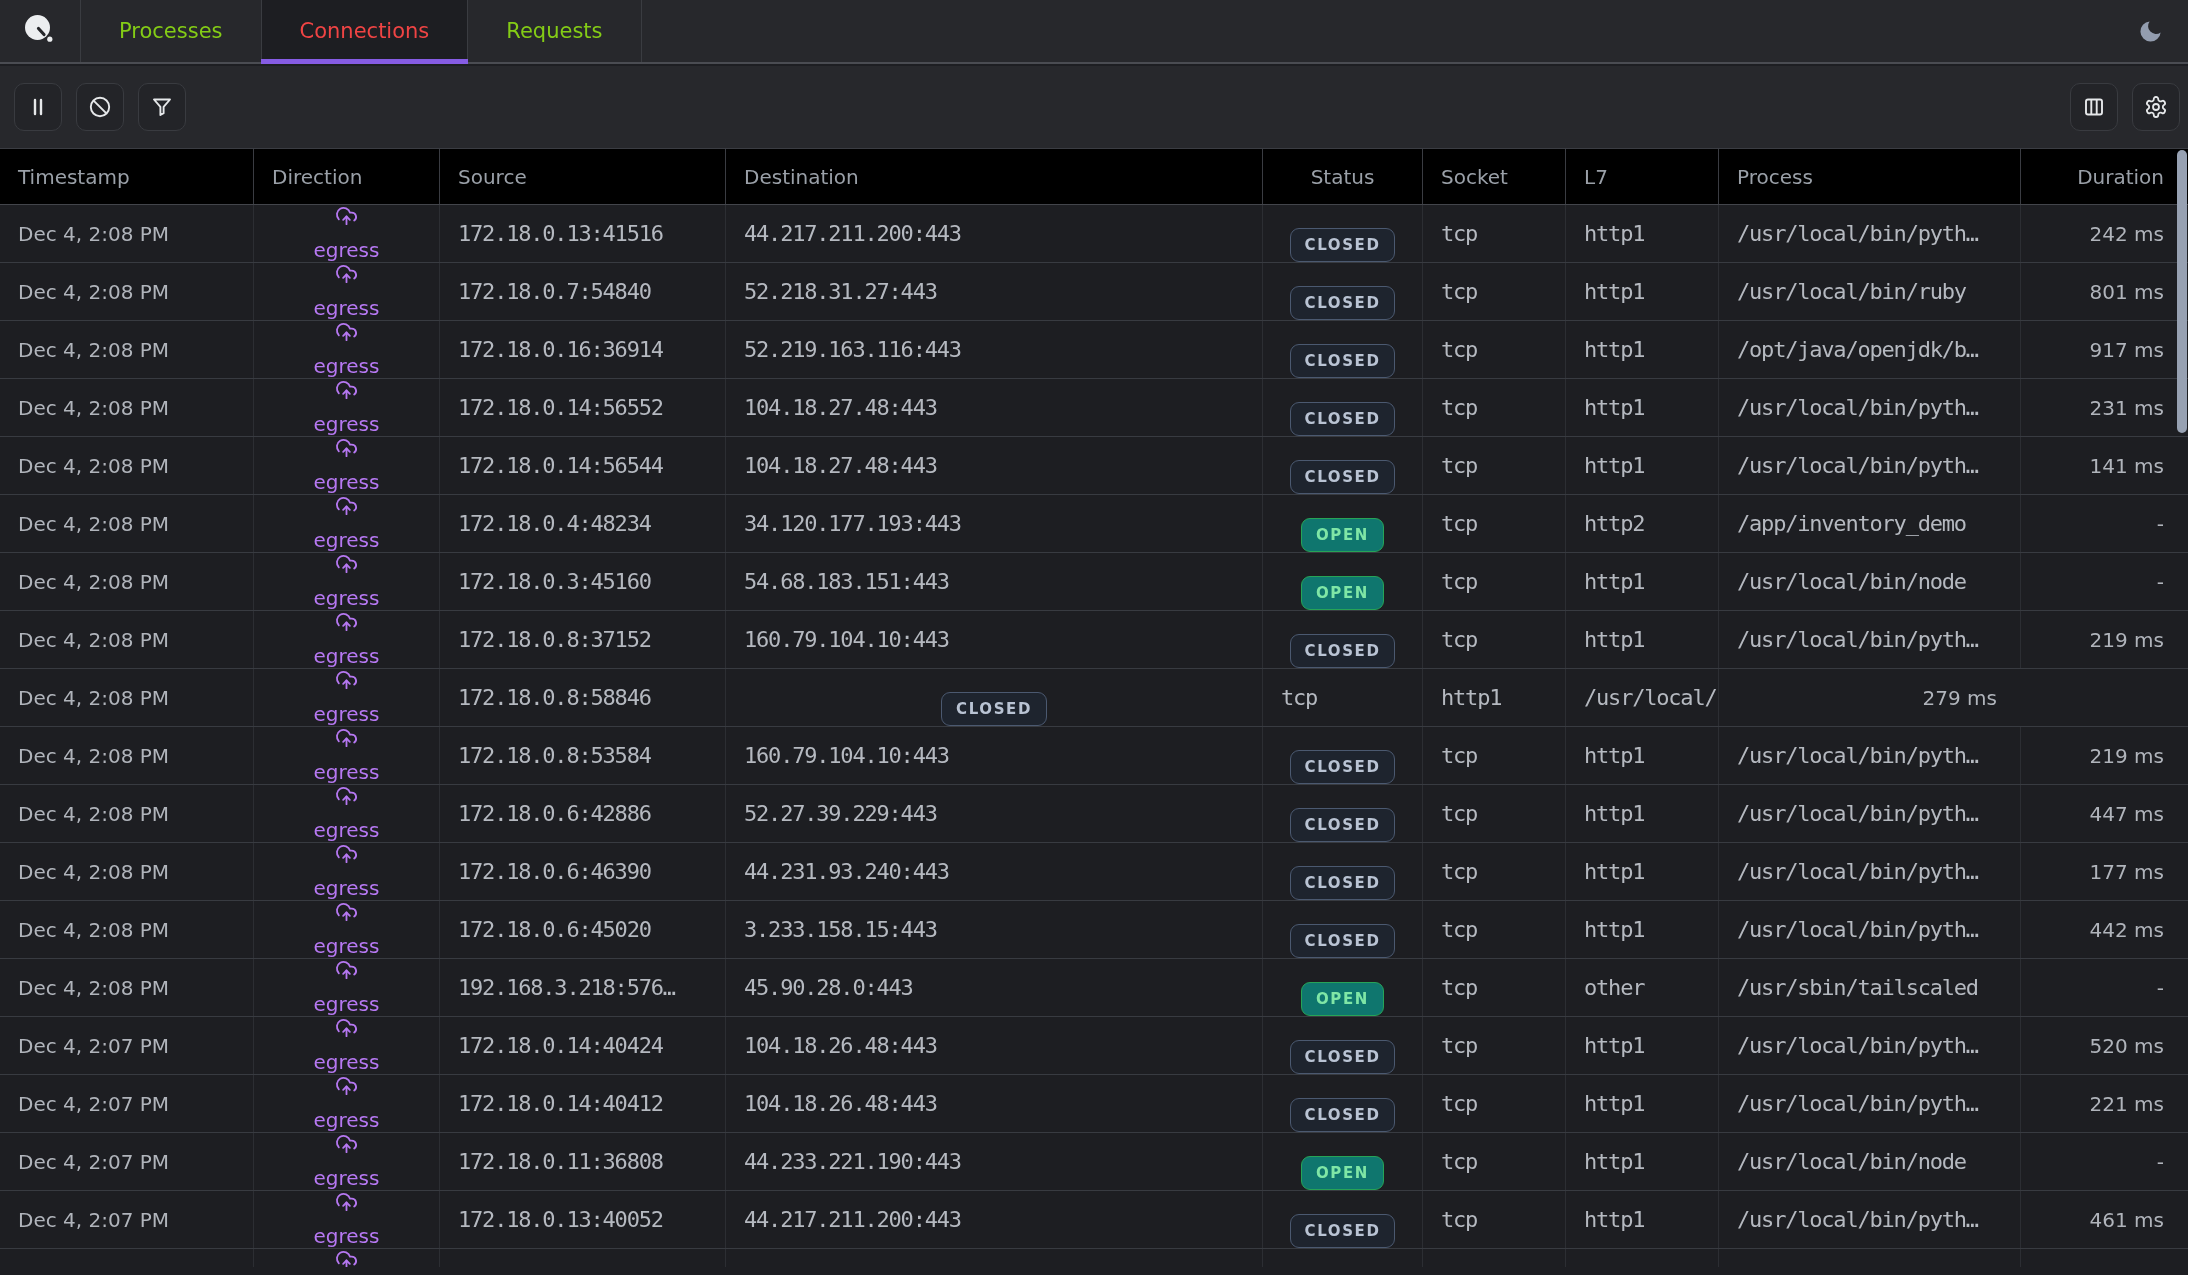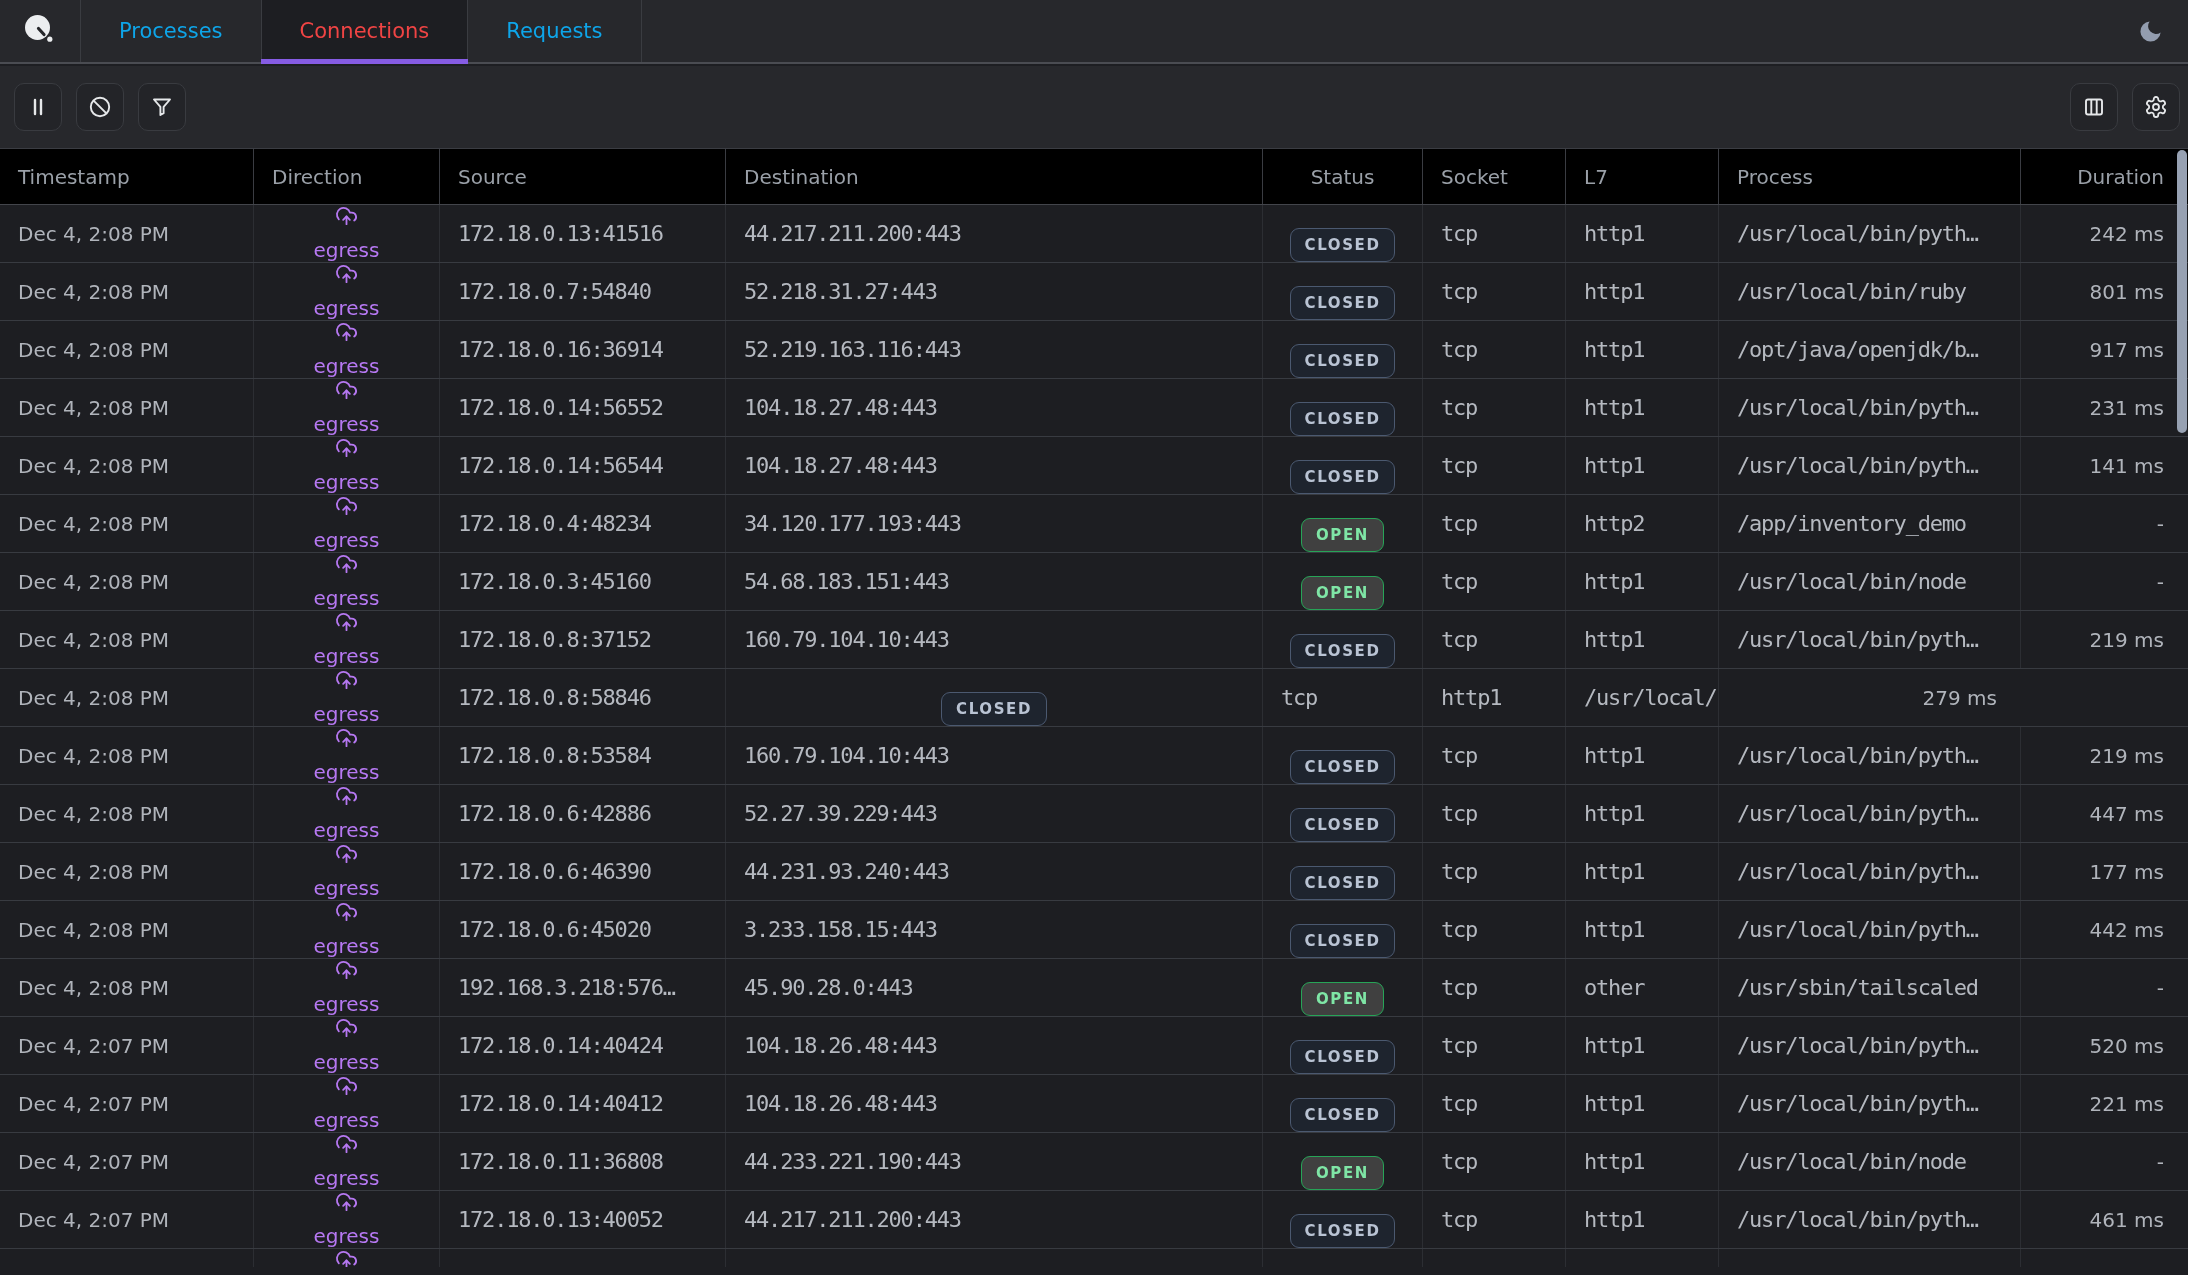--- a/index.html
+++ b/index.html
@@ -4,21 +4,21 @@
 <style>
   html,body{margin:0;padding:0;background:#141518;}
   .app{position:relative;width:2188px;height:1275px;background:#1d1e22;overflow:hidden;
        font-family:"DejaVu Sans","Liberation Sans",sans-serif;-webkit-font-smoothing:antialiased;}
 
   
   .tabbar{position:absolute;top:0;left:0;right:0;height:64px;background:#27282c;
           border-bottom:2px solid #4a4c52;display:flex;align-items:stretch;box-sizing:border-box;}
   .logo-box{width:80px;display:flex;align-items:center;justify-content:center;border-right:1px solid #3a3c41;}
   .tab{display:flex;align-items:center;justify-content:center;padding:0 38px;font-size:21px;
-       color:#0ea5e9;border-right:1px solid #3a3c41;position:relative;cursor:pointer;white-space:nowrap;}
+       color:#84cc16;border-right:1px solid #3a3c41;position:relative;cursor:pointer;white-space:nowrap;}
   .tab.active{background:#1d1e22;color:#ef4444;}
   .tab.active::after{content:"";position:absolute;left:-1px;right:-1px;bottom:-2px;height:5px;background:#865ce4;}
   .theme-toggle{margin-left:auto;display:flex;align-items:center;padding-right:24px;cursor:pointer;}
 
   
   .toolbar{position:absolute;top:66px;left:0;right:0;height:82px;background:#27282c;
            display:flex;align-items:center;padding:0 8px 0 14px;box-sizing:border-box;}
   .tool-btn{width:46px;height:46px;border-radius:10px;background:#232428;border:1px solid #393b40;
             display:flex;align-items:center;justify-content:center;margin-right:14px;color:#e6e8ea;cursor:pointer;flex:none;}
   .toolbar .spacer{flex:1;}
@@ -40,21 +40,21 @@
       overflow:hidden;white-space:nowrap;font-size:20px;color:#b0b4bb;}
   .td:last-child{border-right:none;}
   .td.mono{font-family:"DejaVu Sans Mono","Liberation Mono",monospace;font-size:22px;color:#b5b9c0;letter-spacing:-1.2px;}
   .td.center{justify-content:center;padding:0;align-items:flex-end;}
   .td.right{justify-content:flex-end;padding-right:24px;}
   .td.direction{gap:10px;color:#b678f2;flex-direction:column;}
 
   .badge{height:34px;padding:0 14px;border-radius:9px;font-size:15px;font-weight:bold;
          letter-spacing:1.6px;display:flex;align-items:center;box-sizing:border-box;}
   .badge.closed{background:#1e242e;border:1.5px solid #4b5970;color:#b9c3d3;}
-  .badge.open{background:#404040;border:1.5px solid #27a457;color:#7fe6a6;}
+  .badge.open{background:#0f766e;border:1.5px solid #27a457;color:#7fe6a6;}
 
   .scroll-thumb{position:absolute;right:1px;top:150px;width:10px;height:283px;border-radius:6px;background:#97a1b2;}
 
   .dir-icon{display:flex;align-items:center;}
   svg{display:block;}
 </style>
 </head>
 <body>
 
 <div class="app">

